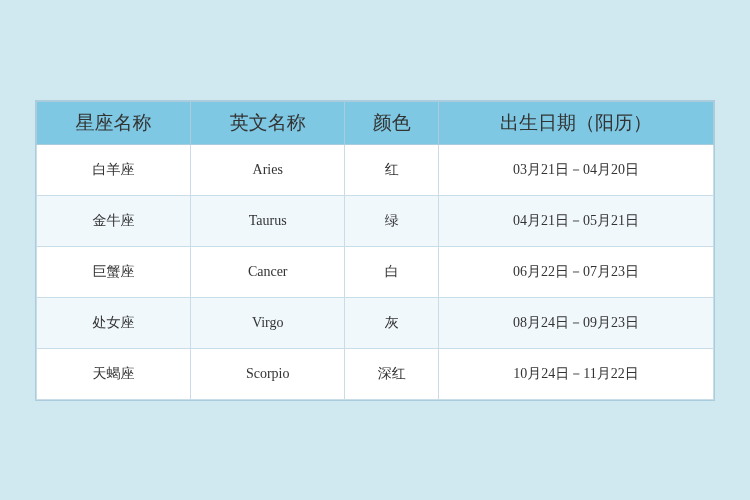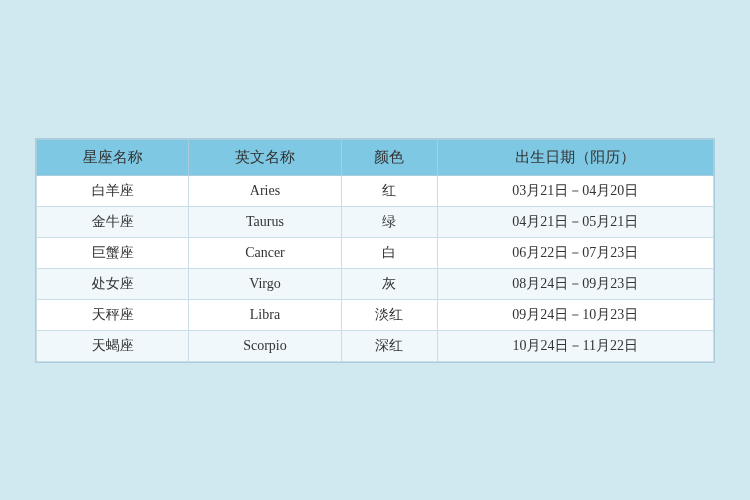--- a/index.html
+++ b/index.html
@@ -25,32 +25,32 @@
       width: 100%;
       border-collapse: collapse;
     }
     thead tr {
       background-color: #7ec8e3;
     }
     thead th {
       padding: 8px 10px;
       border: 1px solid #aaccdd;
       text-align: center;
-      font-size: 15px;
+      font-size: 19px;
       font-weight: normal;
       color: #333;
     }
     tbody tr {
       background-color: #ffffff;
     }
     tbody tr:nth-child(even) {
       background-color: #f0f8fc;
     }
     tbody td {
-      padding: 6px 10px;
+      padding: 16px 10px;
       border: 1px solid #c8dde8;
       text-align: center;
       font-size: 14px;
       color: #333;
     }
   </style>
 </head>
 <body>
 
 <div class="container">
@@ -82,26 +82,20 @@
           <td>白</td>
           <td>06月22日－07月23日</td>
         </tr>
         <tr>
           <td>处女座</td>
           <td>Virgo</td>
           <td>灰</td>
           <td>08月24日－09月23日</td>
         </tr>
         <tr>
-          <td>天秤座</td>
-          <td>Libra</td>
-          <td>淡红</td>
-          <td>09月24日－10月23日</td>
-        </tr>
-        <tr>
           <td>天蝎座</td>
           <td>Scorpio</td>
           <td>深红</td>
           <td>10月24日－11月22日</td>
         </tr>
       </tbody>
   </table>
 </div>
 
 </body></html>

